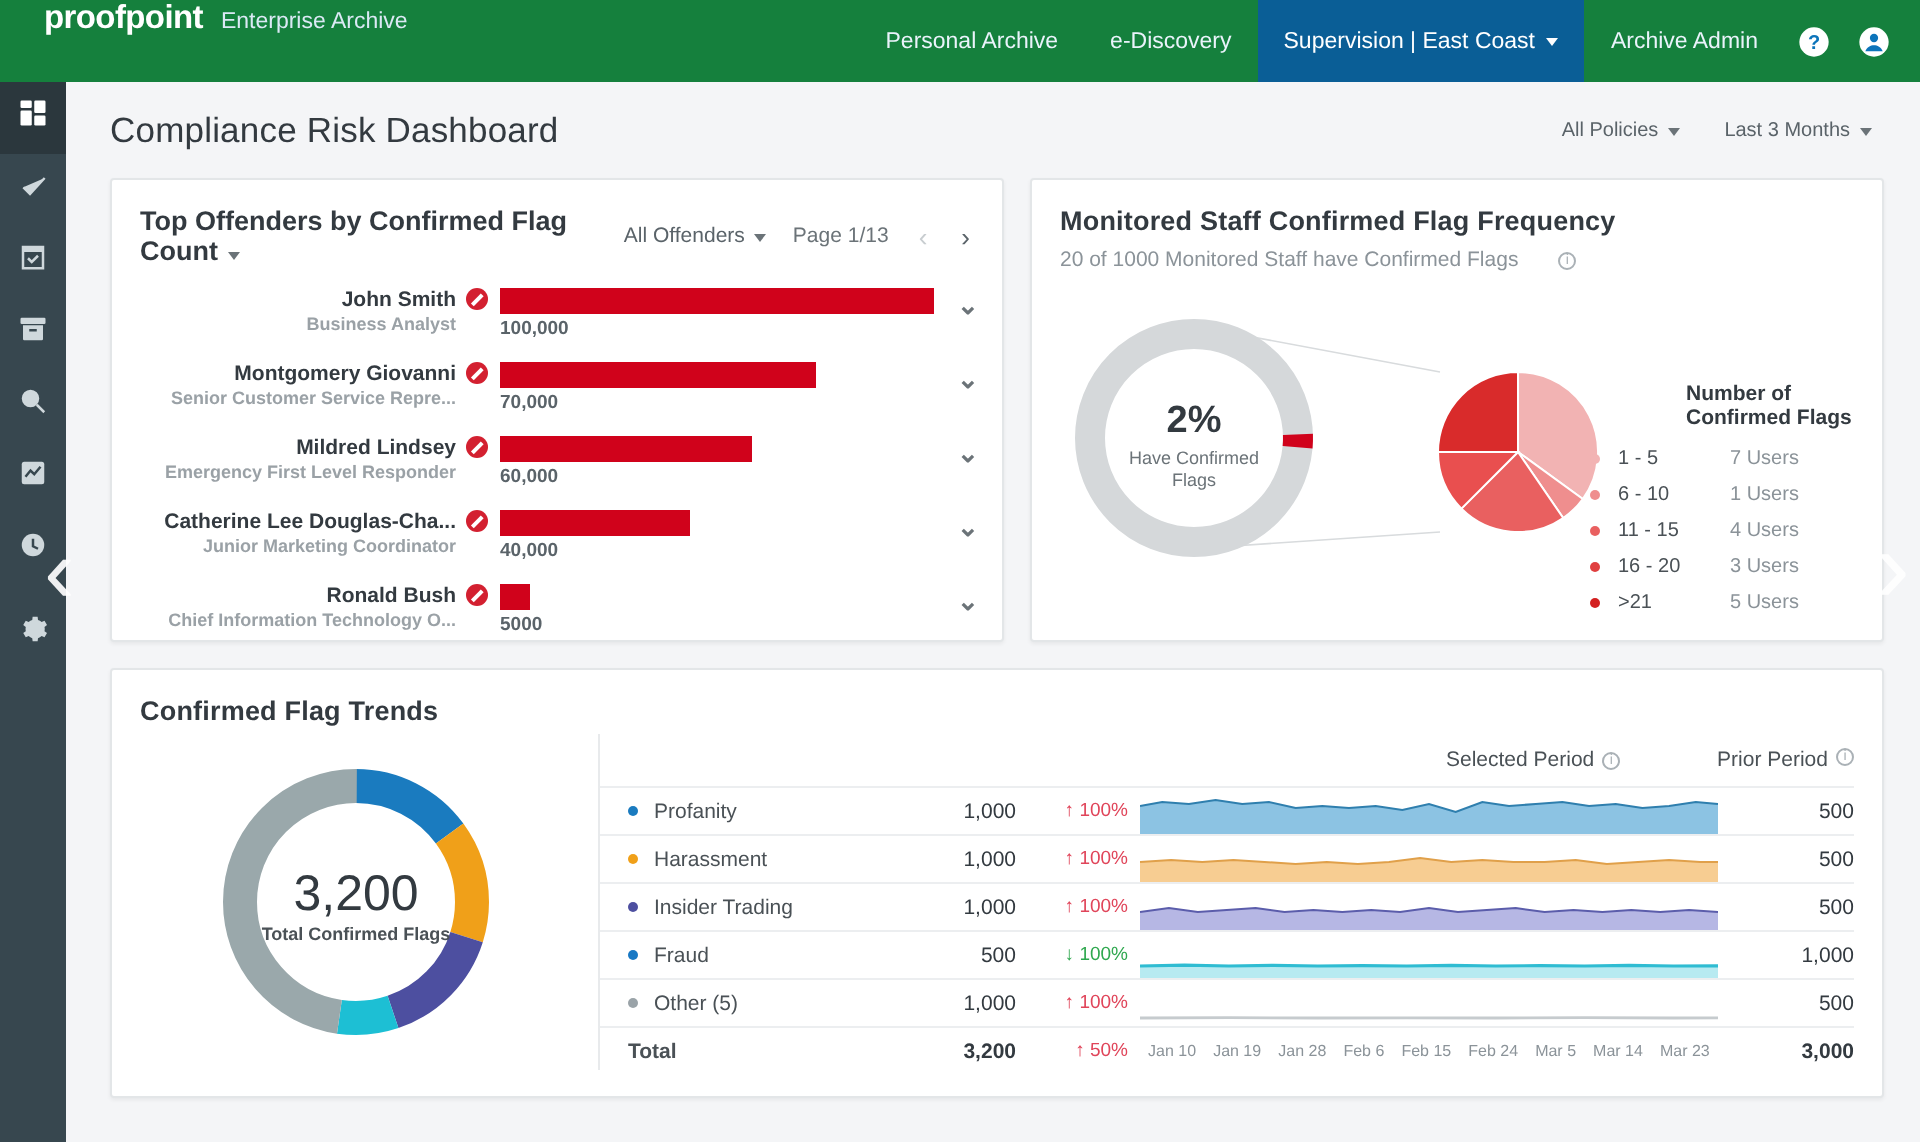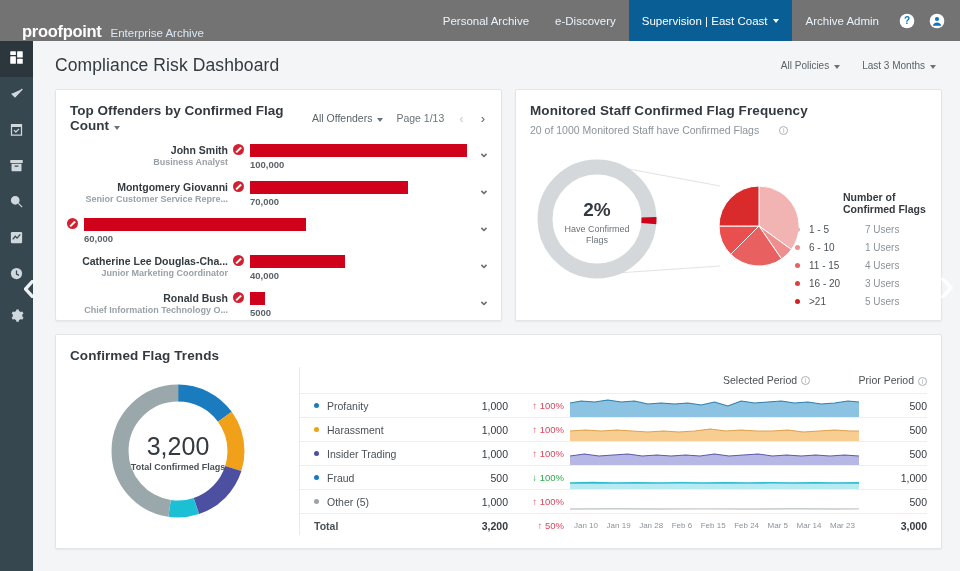--- a/index.html
+++ b/index.html
@@ -6,21 +6,21 @@
   html, body {
     width: 960px; height: 571px;
     font-family: "Liberation Sans", sans-serif;
     background: #ffffff; overflow: hidden;
   }
   #app { position: relative; width: 960px; height: 571px; background: #f4f5f7; }
 
   
   .topnav {
     position: absolute; top: 0; left: 0; width: 960px; height: 41px;
-    background: #737373; display: flex; align-items: flex-end;
+    background: #15803d; display: flex; align-items: flex-start;
   }
   .brand { display: flex; align-items: baseline; padding-left: 22px; }
   .brand-logo { color: #fff; font-size: 16.5px; font-weight: bold; letter-spacing: -0.3px; }
   .brand-sub { color: #dbe9f5; font-size: 11.5px; margin-left: 9px; }
   .nav-right { margin-left: auto; display: flex; align-items: stretch; height: 41px; }
   .nav-item {
     display: flex; align-items: center; padding: 0 13px;
     color: #eaf3fb; font-size: 11.5px; white-space: nowrap; cursor: pointer;
   }
   .nav-item.active { background: #0a5e96; color: #fff; }
@@ -116,21 +116,21 @@
   .legend-dot { width: 5px; height: 5px; border-radius: 50%; margin-right: 9px; flex: 0 0 auto; }
   .legend-label { color: #4a5156; width: 56px; }
   .legend-val { color: #8b9399; }
 
   
   .trends-body { display: flex; height: 172px; padding-top: 4px; }
   .trends-left { width: 243px; display: flex; align-items: center; justify-content: center; }
   .trends-right { flex: 1; border-left: 1px solid #e8eaec; padding: 0 14px 0 0; }
   .tr-head { display: flex; align-items: center; height: 26px; font-size: 10.5px; color: #4a5156; }
   .tr-sel { position: absolute; left: 423px; display: flex; align-items: center; gap: 4px; }
-  .tr-prior { margin-left: auto; display: flex; align-items: flex-end; gap: 4px; }
+  .tr-prior { margin-left: auto; display: flex; align-items: flex-start; gap: 4px; }
   .tr-row {
     display: flex; align-items: center; height: 24px; border-top: 1px solid #eceef0;
     font-size: 10.5px;
   }
   .tr-name { width: 152px; display: flex; align-items: center; color: #4a5156; padding-left: 14px; }
   .tr-dot { width: 5px; height: 5px; border-radius: 50%; margin-right: 8px; flex: 0 0 auto; }
   .tr-val { width: 56px; text-align: right; color: #333a40; }
   .tr-delta { width: 62px; text-align: right; padding-right: 6px; font-size: 9.5px; }
   .tr-up { color: #e0455a; }
   .tr-down { color: #2fa84f; }
@@ -313,20 +313,24 @@
             </div>
             <span class="block-icon"></span>
             <div class="bar-wrap">
               <div class="bar" style="width:73%"></div>
               <div class="bar-val">70,000</div>
             </div>
             <div class="off-chev">⌄</div>
           </div>
 
           <div class="off-row">
+            <div class="off-names">
+              <span class="off-name">Mildred Lindsey</span>
+              <span class="off-title">Emergency First Level Responder</span>
+            </div>
             <span class="block-icon"></span>
             <div class="bar-wrap">
               <div class="bar" style="width:58%"></div>
               <div class="bar-val">60,000</div>
             </div>
             <div class="off-chev">⌄</div>
           </div>
 
           <div class="off-row">
             <div class="off-names">

